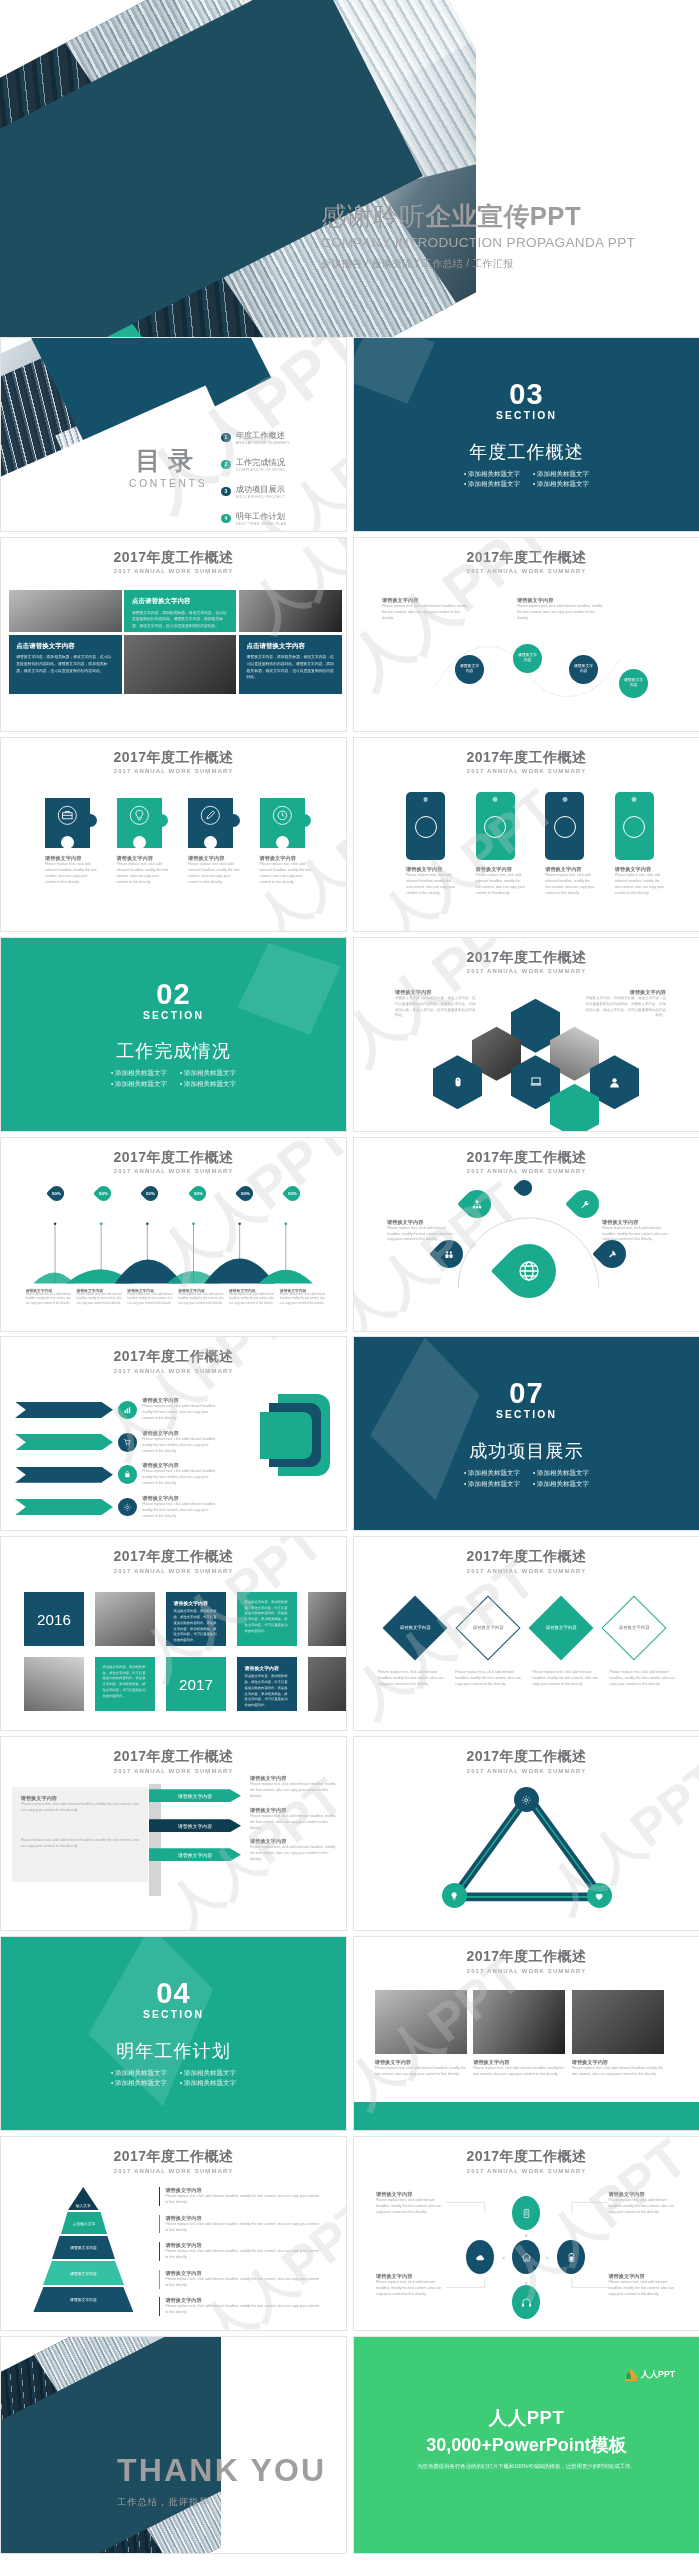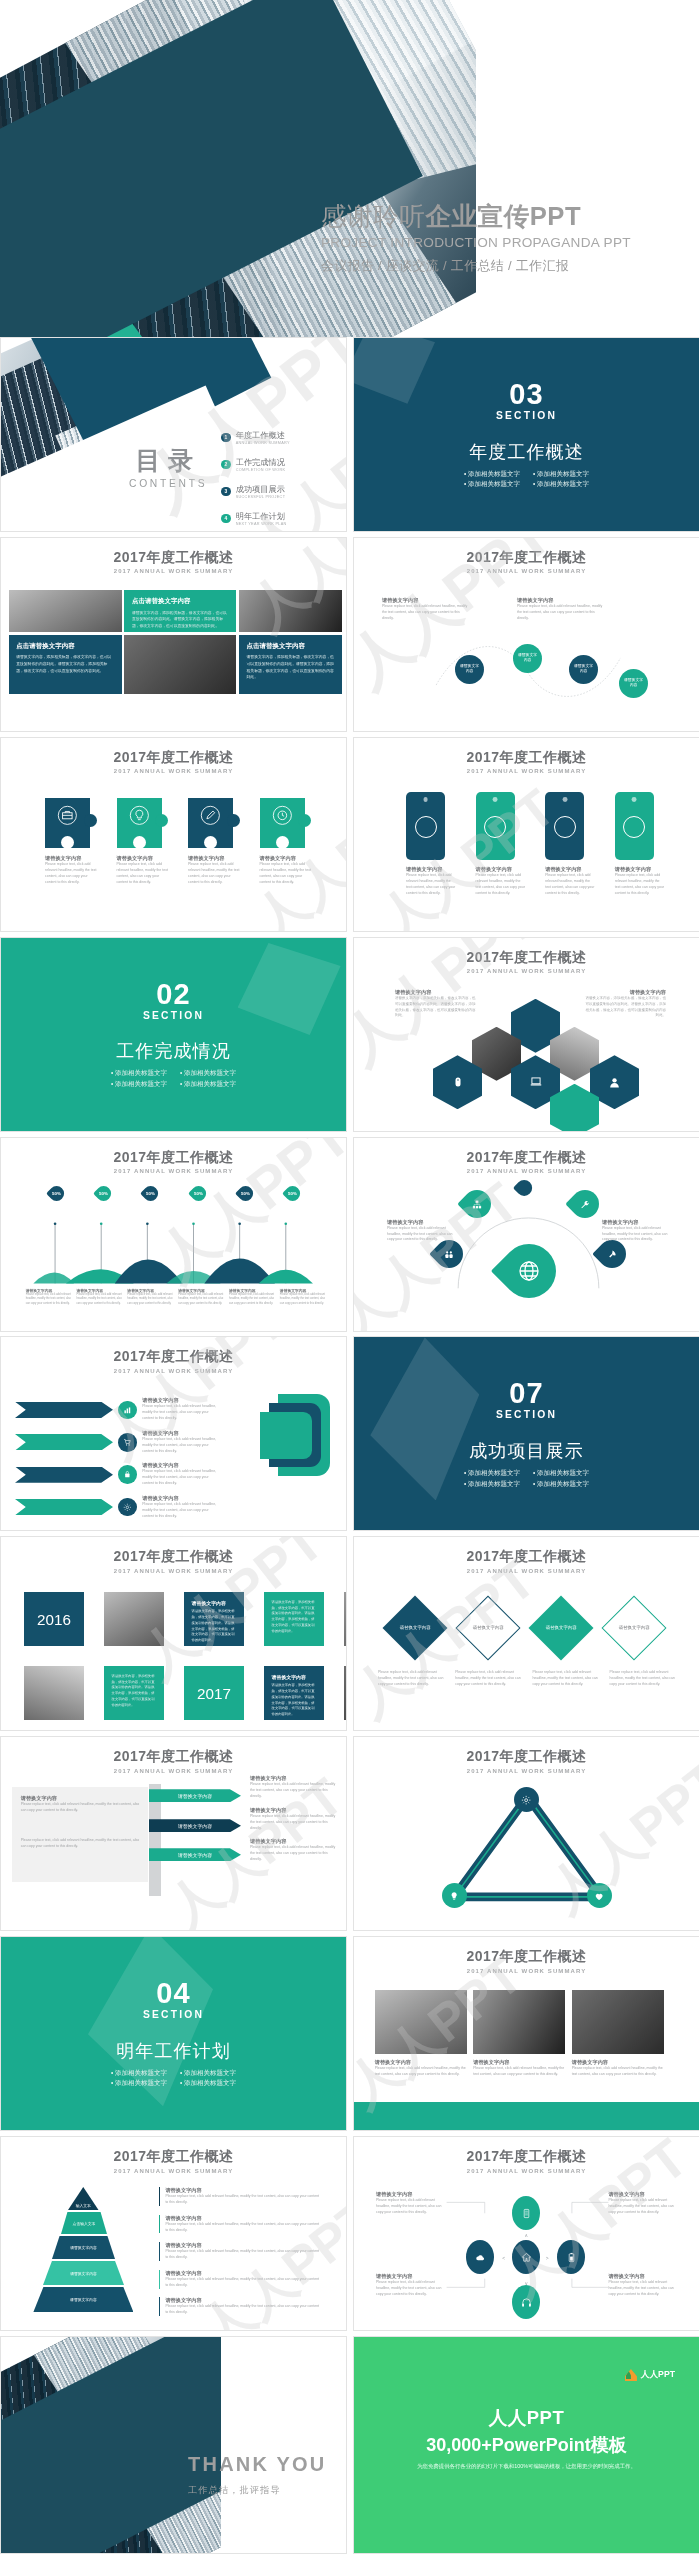--- a/index.html
+++ b/index.html
@@ -39,21 +39,21 @@
   .cover-teal3 {
     position:absolute; left:-141px; top:163px; width:501px; height:33px;
     background:#23b193; transform:rotate(56deg); transform-origin:0 0;
   }
   .cover-mask-r{position:absolute;right:0;top:0;width:223px;height:337px;background:#fff;}
   .cover-text { position:absolute; right:30px; top:202px; width:348px; text-align:left; }
   .cover-title { font-size:25.6px; color:#9d9d9d; letter-spacing:0.5px; line-height:1.1; white-space:nowrap;}
   .cover-title .big{ font-weight:400; }
   .cover-title .bold{ font-weight:700; }
   .cover-sub { font-size:13.6px; color:#a8a8a8; letter-spacing:0.3px; margin-top:4.9px; white-space:nowrap;}
-  .cover-tag { font-size:13px; color:#9a9a9a; margin-top:7px; letter-spacing:0.3px;}
+  .cover-tag { font-size:10px; color:#9a9a9a; margin-top:7px; letter-spacing:0.3px;}
 
   
   .grid { display:grid; grid-template-columns:347px 347px; column-gap:6px; row-gap:4.9px; padding:0 0 0 0; }
   .cell { width:347px; height:195px; position:relative; overflow:hidden; background:#fff;
           border:0.5px solid #e3e3e3; }
   .cell.last-tall{ height:218px; }
 
   .wm { position:absolute; inset:0; pointer-events:none; z-index:40;
         opacity:.30; overflow:hidden;}
   .wm span{ position:absolute; font-size:65px; font-weight:700; color:#c9c9c9;
@@ -90,21 +90,21 @@
   .cap{ font-size:5.2px; color:#6f7174; font-weight:700;}
   .cap2{ font-size:3.5px; color:#a3a5a7; line-height:1.7;}
   .circle{border-radius:50%;}
   .hex{ clip-path:polygon(50% 0,100% 25%,100% 75%,50% 100%,0 75%,0 25%);}
   .pin{ border-radius:50% 50% 50% 2.2px; transform:rotate(45deg);}
   .chev{ clip-path:polygon(0 0,88% 0,100% 50%,88% 100%,0 100%,11% 50%);}
   .dia{ transform:rotate(45deg);}
 
   .thanks{ position:relative; width:100%; height:100%; overflow:hidden; background:#fff;}
   .thanks .txt{ position:absolute; right:19.6px; top:117px; text-align:left;}
-  .thanks .ty{ font-size:20px; font-weight:700; color:#9e9e9e; letter-spacing:2.2px; line-height:1;}
+  .thanks .ty{ font-size:32px; font-weight:700; color:#9e9e9e; letter-spacing:2.2px; line-height:1;}
   .thanks .sub{ font-size:9.2px; color:#a0a0a0; margin-top:9.8px; letter-spacing:1.1px;}
 
   .promo{ width:100%; height:100%; background:#3ecc76; position:relative;
           display:flex; flex-direction:column; align-items:center; justify-content:flex-start;
           padding-top:68px;}
   .promo .n1{ font-size:18.5px; color:#fff; font-weight:700; letter-spacing:0.5px;}
   .promo .n2{ font-size:18px; color:#fff; font-weight:700; margin-top:3.3px;}
   .promo .n3{ font-size:5.4px; color:#eafff1; margin-top:5.4px;}
   .promo .logo{ position:absolute; right:24px; top:32px; display:flex; align-items:center; gap:3.8px;}
   .promo .logo .mark{ width:12px; height:12px; background:#f39c2e;
@@ -124,21 +124,21 @@
       <div class="glassA"></div>
       <div class="glassB"></div>
       <div class="glassC"></div>
     </div>
     <div class="cover-teal"></div>
     <div class="cover-teal2"></div>
     <div class="cover-teal3"></div>
     <div class="cover-mask-r"></div>
     <div class="cover-text">
       <div class="cover-title"><span class="big">感谢聆听</span><span class="bold">企业宣传PPT</span></div>
-      <div class="cover-sub">PROJECT INTRODUCTION PROPAGANDA PPT</div>
+      <div class="cover-sub">COMPANY INTRODUCTION PROPAGANDA PPT</div>
       <div class="cover-tag">会议报告 / 座谈交流 / 工作总结 / 工作汇报</div>
     </div>
   </div>
 
   <div class="grid">
 
     <div class="cell">
       <div style="position:absolute;left:0;top:0;width:185px;height:195px;overflow:hidden;">
         <div style="position:absolute;left:-22px;top:-16.3px;width:234px;height:234px;transform:rotate(-24deg);
                     background:linear-gradient(140deg,#e9eef1 0%,#b6c4cd 30%,#6f8796 55%,#2d4656 85%);"></div>
@@ -681,21 +681,21 @@
     </div>
 
     <div class="cell">
       <div class="sl-head">
         <div class="t">2017年度工作概述</div>
         <div class="s">2017 ANNUAL WORK SUMMARY</div>
       </div>
       <div class="wm">
           <span style="left:125px;top:27px;font-size:54px;">人人PPT</span>
         </div>
-      <div style="position:absolute;left:23px;top:55px;display:grid;grid-template-columns:60px 60px 60px 60px 60px;grid-template-rows:54px 54px;gap:20px;">
+      <div style="position:absolute;left:23px;top:55px;display:grid;grid-template-columns:60px 60px 60px 60px 60px;grid-template-rows:54px 54px;gap:11px;">
         <div class="navy" style="display:flex;align-items:center;justify-content:center;color:#fff;font-size:15.2px;">2016</div>
         <div class="ph2"></div>
         <div class="navy box-txt">
             <div class="h" style="font-size:4.9px;">请替换文字内容</div>
             <div class="p" style="font-size:3.3px;">请替换文字内容，添加相关标题，修改文字内容，也可以直接复制你的内容到此。请替换文字内容，添加相关标题，修改文字内容，也可以直接复制你的内容到此。</div>
           </div>
         <div class="teal box-txt">
             <div class="p" style="font-size:3.3px;">请替换文字内容，添加相关标题，修改文字内容，也可以直接复制你的内容到此。请替换文字内容，添加相关标题，修改文字内容，也可以直接复制你的内容到此。</div>
           </div>
         <div class="ph3"></div>

